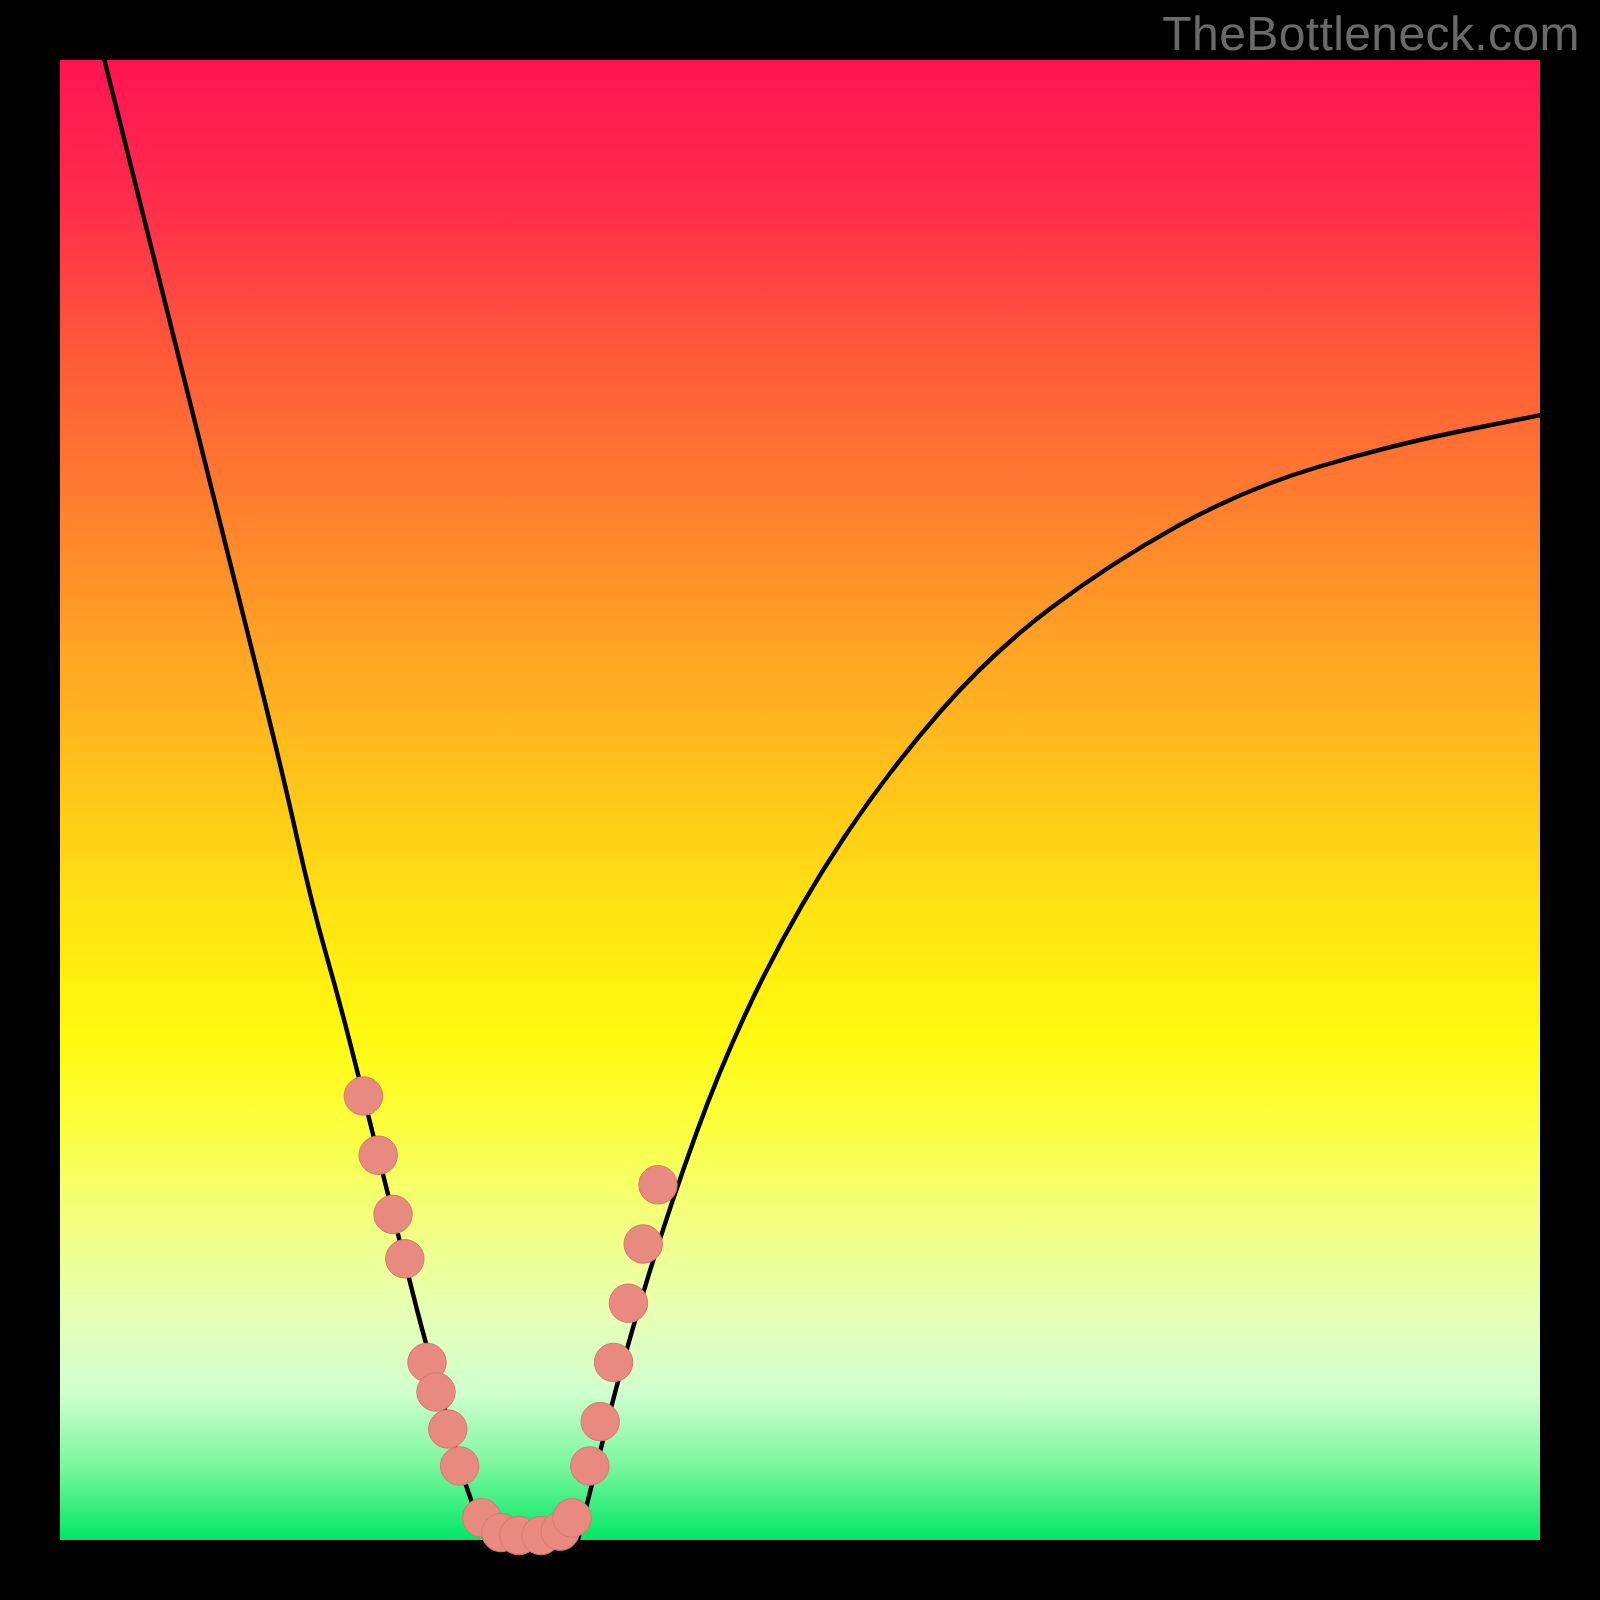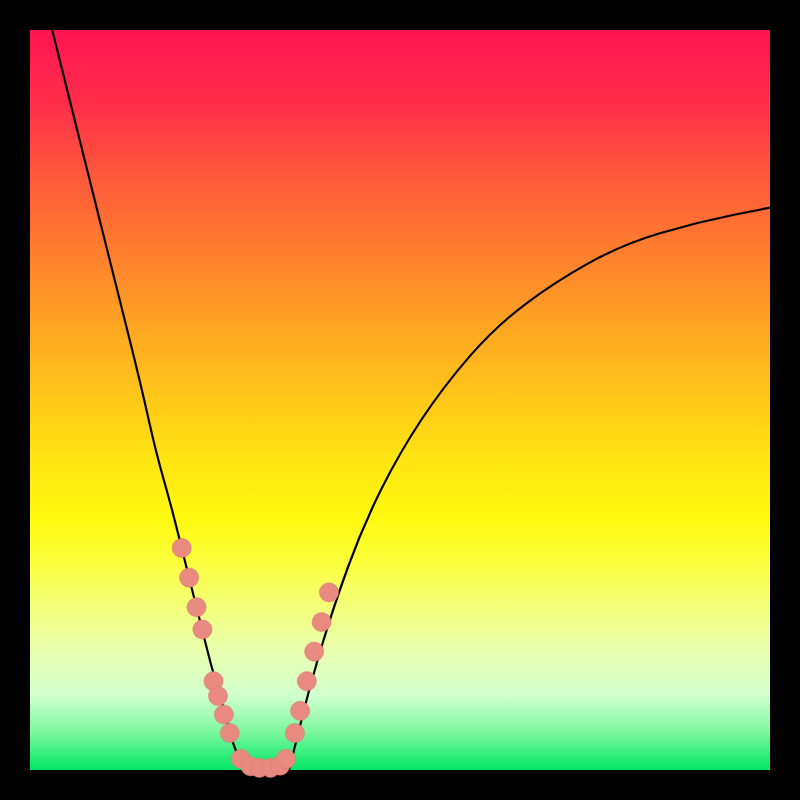--- a/index.html
+++ b/index.html
@@ -69,20 +69,21 @@
   .curve circle.dot {
     fill: #e98a80;
     stroke: #d6766c;
     stroke-width: 0.5;
   }
 </style>
 </head>
 <body>
 
 <div class="frame">
+  <div class="watermark">TheBottleneck.com</div>
   <div class="plot">
     <svg class="curve" viewBox="0 0 740 740">
       <path id="main-path" class="main" d="M 22.2 0.0 Q 44.4 88.8 55.5 133.2 Q 66.6 177.6 77.7 222.0 Q 88.8 266.4 99.9 310.8 Q 111.0 355.2 118.4 388.5 Q 125.8 421.8 133.2 447.7 Q 140.6 473.6 148.0 503.2 Q 155.4 532.8 162.8 562.4 Q 170.2 592.0 175.8 614.2 Q 181.3 636.4 186.8 654.9 Q 192.4 673.4 196.1 688.2 Q 199.8 703.0 203.5 714.1 Q 207.2 725.2 210.9 732.6 Q 214.6 740.0 214.6 740.0 Q 214.6 740.0 218.3 740.0 Q 222.0 740.0 225.7 740.0 Q 229.4 740.0 233.1 740.0 Q 236.8 740.0 240.5 740.0 Q 244.2 740.0 247.9 740.0 Q 251.6 740.0 255.3 740.0 Q 259.0 740.0 259.0 740.0 Q 259.0 740.0 262.7 725.2 Q 266.4 710.4 273.8 680.8 Q 281.2 651.2 292.3 614.2 Q 303.4 577.2 318.2 536.5 Q 333.0 495.8 351.5 458.8 Q 370.0 421.8 392.2 388.5 Q 414.4 355.2 440.3 325.6 Q 466.2 296.0 495.8 273.8 Q 525.4 251.6 558.7 233.1 Q 592.0 214.6 629.0 203.5 Q 666.0 192.4 703.0 185.0 T 740.0 177.6"></path>
       <g id="dots">
           <circle class="dot" cx="151.7" cy="518.0" r="9.6"></circle>
           <circle class="dot" cx="159.1" cy="547.6" r="9.6"></circle>
           <circle class="dot" cx="166.5" cy="577.2" r="9.6"></circle>
           <circle class="dot" cx="172.4" cy="599.4" r="9.6"></circle>
           <circle class="dot" cx="183.5" cy="651.2" r="9.6"></circle>
           <circle class="dot" cx="188.0" cy="666.0" r="9.6"></circle>

